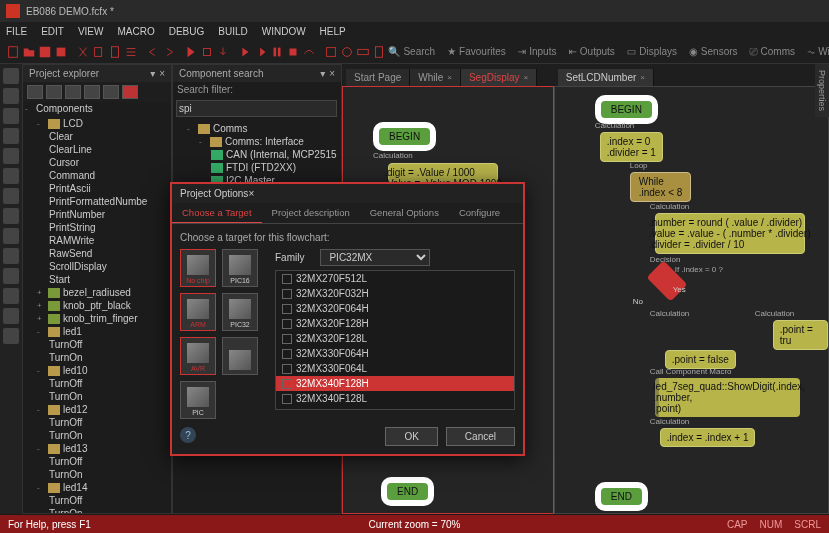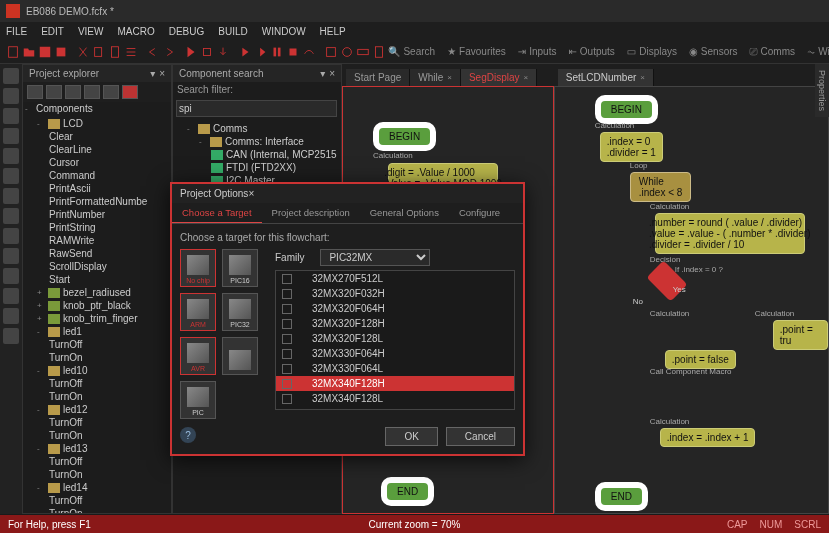--- a/index.html
+++ b/index.html
@@ -59,21 +59,21 @@
 .chips { display: flex; flex-wrap: wrap; gap: 6px; width: 85px; float: left; }
 .chip { width: 36px; height: 38px; background: #333; border: 1px solid #555; display: flex; flex-direction: column; align-items: center; justify-content: flex-end; padding-bottom: 2px; }
 .chip.sel { border-color: #c33; }
 .chip .ci { width: 22px; height: 20px; background: linear-gradient(135deg,#888,#555); margin-bottom: 2px; }
 .chip .cl { font-size: 7px; color: #c33; }
 .chip .cl.w { color: #ccc; }
 .fam { margin-left: 95px; }
 .fam-row { display: flex; align-items: center; gap: 16px; margin-bottom: 4px; }
 .fam select { background: #2a2a2a; border: 1px solid #555; color: #ccc; padding: 1px 4px; width: 110px; }
 .dev-list { height: 140px; overflow: auto; background: #1a1a1a; border: 1px solid #444; margin-top: 2px; }
-.dev { padding: 2px 6px; display: flex; align-items: center; gap: 20px; }
+.dev { padding: 2px 6px; display: flex; align-items: center; gap: 4px; }
 .dev.sel { background: #c33; color: #fff; }
 .dev .cb { width: 10px; height: 10px; border: 1px solid #666; }
 .modal-foot { display: flex; justify-content: flex-end; gap: 8px; padding: 8px; clear: both; }
 .modal-foot button { background: #333; border: 1px solid #666; color: #ccc; padding: 3px 18px; font-size: 10px; }
 .modal-foot .help { margin-right: auto; width: 16px; height: 16px; border-radius: 8px; background: #345; color: #9bd; display: flex; align-items: center; justify-content: center; }
 .status { position: absolute; bottom: 0; left: 0; right: 0; height: 18px; background: #8a1818; color: #fff; display: flex; align-items: center; padding: 0 8px; font-size: 10px; justify-content: center; }
 .status .zoom { position: absolute; left: 50%; transform: translateX(-50%); }
 .status .caps { margin-left: auto; color: #e99; display: flex; gap: 12px; }
 </style>
 </head>
@@ -519,20 +519,25 @@
           <div class="lbl" style="left:78px;top:210px;color:#ccc;">No</div>
           <div class="lbl" style="left:95px;top:222px;">Calculation</div>
           <div class="fc-node fc-calc t" style="left:110px;top:227px;margin-top:36px;">
               <span>.point = false</span>
             </div>
           <div class="lbl" style="left:200px;top:222px;">Calculation</div>
           <div class="fc-node fc-calc t" style="left:218px;top:233px;">
               <span>.point = tru</span>
             </div>
           <div class="lbl" style="left:95px;top:280px;">Call Component Macro</div>
+          <div class="fc-node fc-macro" style="left:100px;top:291px;width:145px;">
+              <span style="white-space:pre;">led_7seg_quad::ShowDigit(.index,
+.number,
+.point)</span>
+            </div>
           <div class="lbl" style="left:95px;top:330px;">Calculation</div>
           <div class="fc-node fc-calc t" style="left:105px;top:341px;">
               <span>.index = .index + 1</span>
             </div>
           <div class="fc-node fc-begin" style="left:40px;top:395px;">
               <span>END</span>
             </div>
         </div>
       </div>
     </div>

